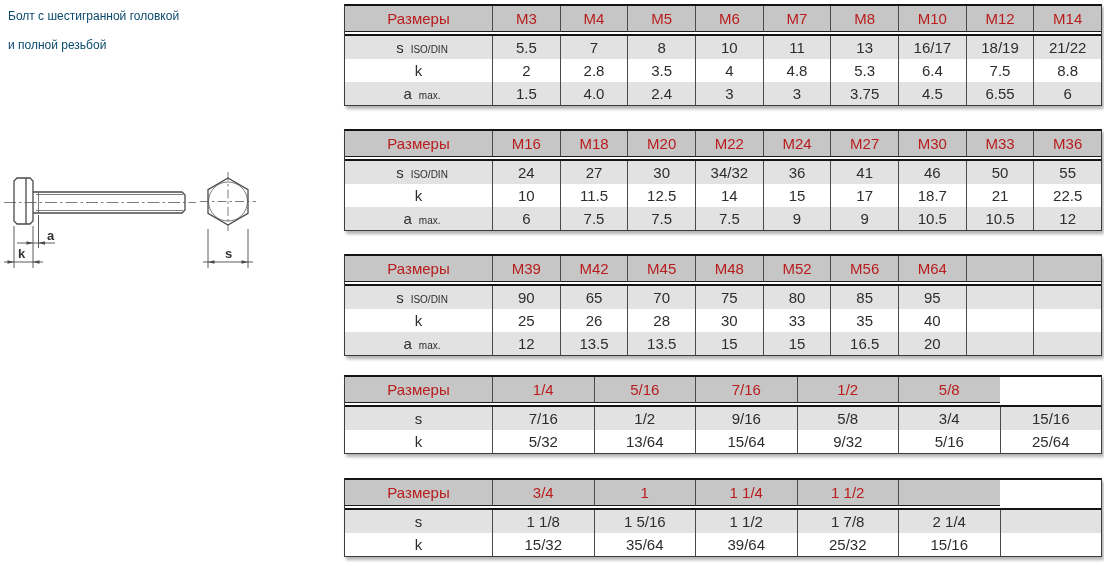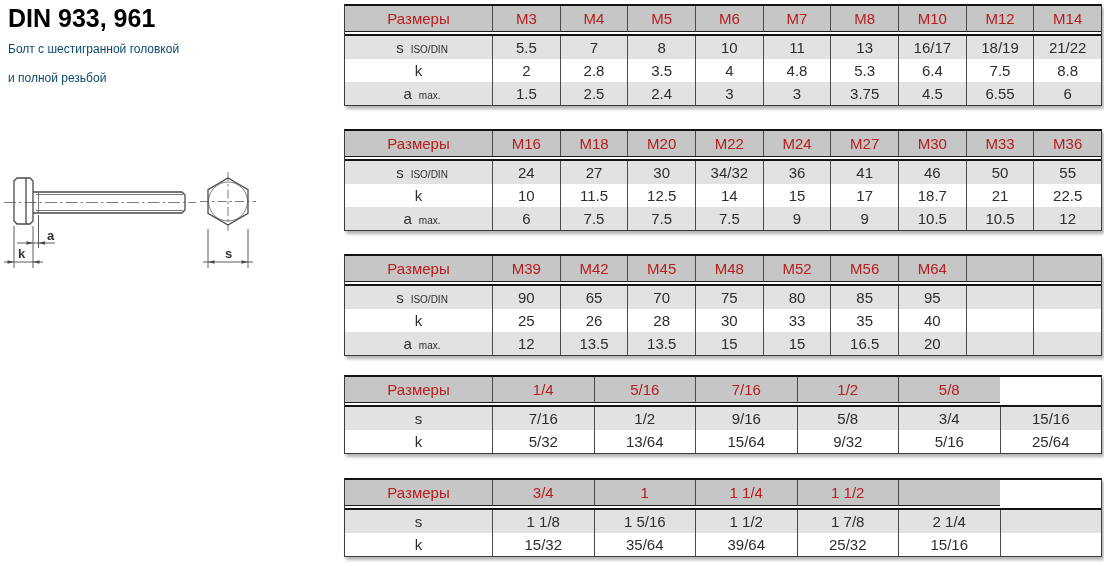--- a/index.html
+++ b/index.html
@@ -44,21 +44,20 @@
   .dim{stroke:#4a4a4a; stroke-width:0.9; fill:none;}
   .arrow{fill:#4a4a4a; stroke:none;}
   .dim-text{font-family:"Liberation Sans",sans-serif; font-size:13px; font-weight:bold; fill:#333;}
 </style>
 </head>
 <body>
 
 <div id="canvas">
 
   <div class="title-block">
-    <div class="title-line">DIN 933, 961</div>
     <div class="subtitle-line">Болт с шестигранной головкой</div>
     <div class="subtitle-line">и полной резьбой</div>
   </div>
 
   <svg class="drawing" viewBox="0 165 270 117" width="270" height="117">
 
     <path class="ln" d="M14,183 L17,180 L30,180 L33,183 L33,223 L30,226 L17,226 L14,223 Z"></path>
     <line class="ln" x1="26" y1="180" x2="26" y2="226"></line>
 
     <path class="ln" d="M33,194 L182,194 L185,197 L185,212 L182,215 L33,215"></path>
@@ -135,21 +134,21 @@
         <div class="t-cell">6.4</div>
         <div class="t-cell">7.5</div>
         <div class="t-cell">8.8</div>
       </div>
       <div class="t-row shaded">
         <div class="t-cell t-label">
           <span>a</span>
           <sub>max.</sub>
         </div>
         <div class="t-cell">1.5</div>
-        <div class="t-cell">2.5</div>
+        <div class="t-cell">4.0</div>
         <div class="t-cell">2.4</div>
         <div class="t-cell">3</div>
         <div class="t-cell">3</div>
         <div class="t-cell">3.75</div>
         <div class="t-cell">4.5</div>
         <div class="t-cell">6.55</div>
         <div class="t-cell">6</div>
       </div>
     </div>
   <div id="table-1" class="dim-table" style="--cols: 9;">

